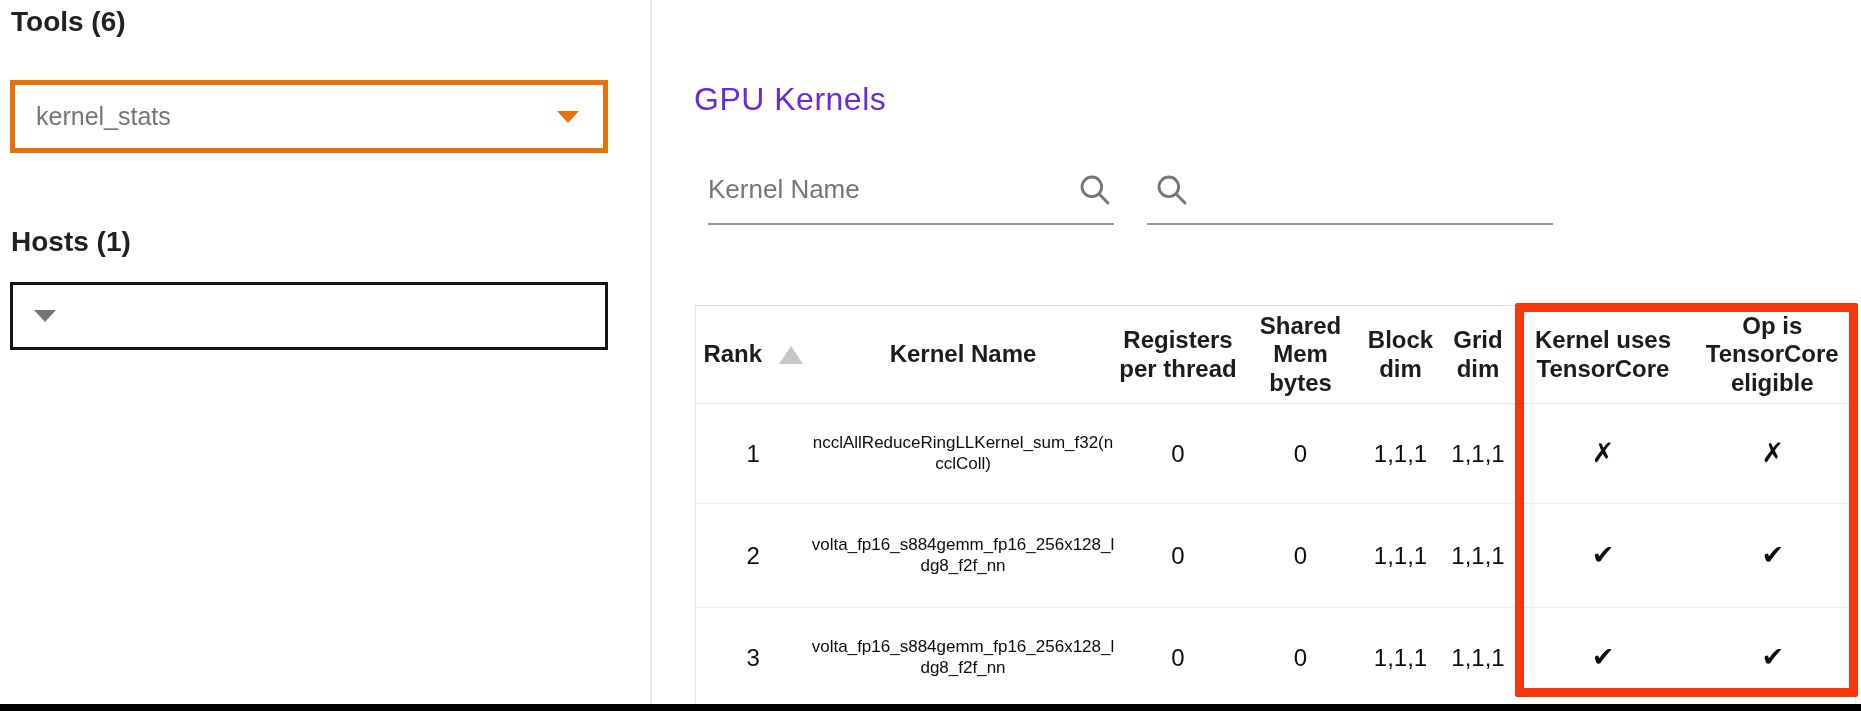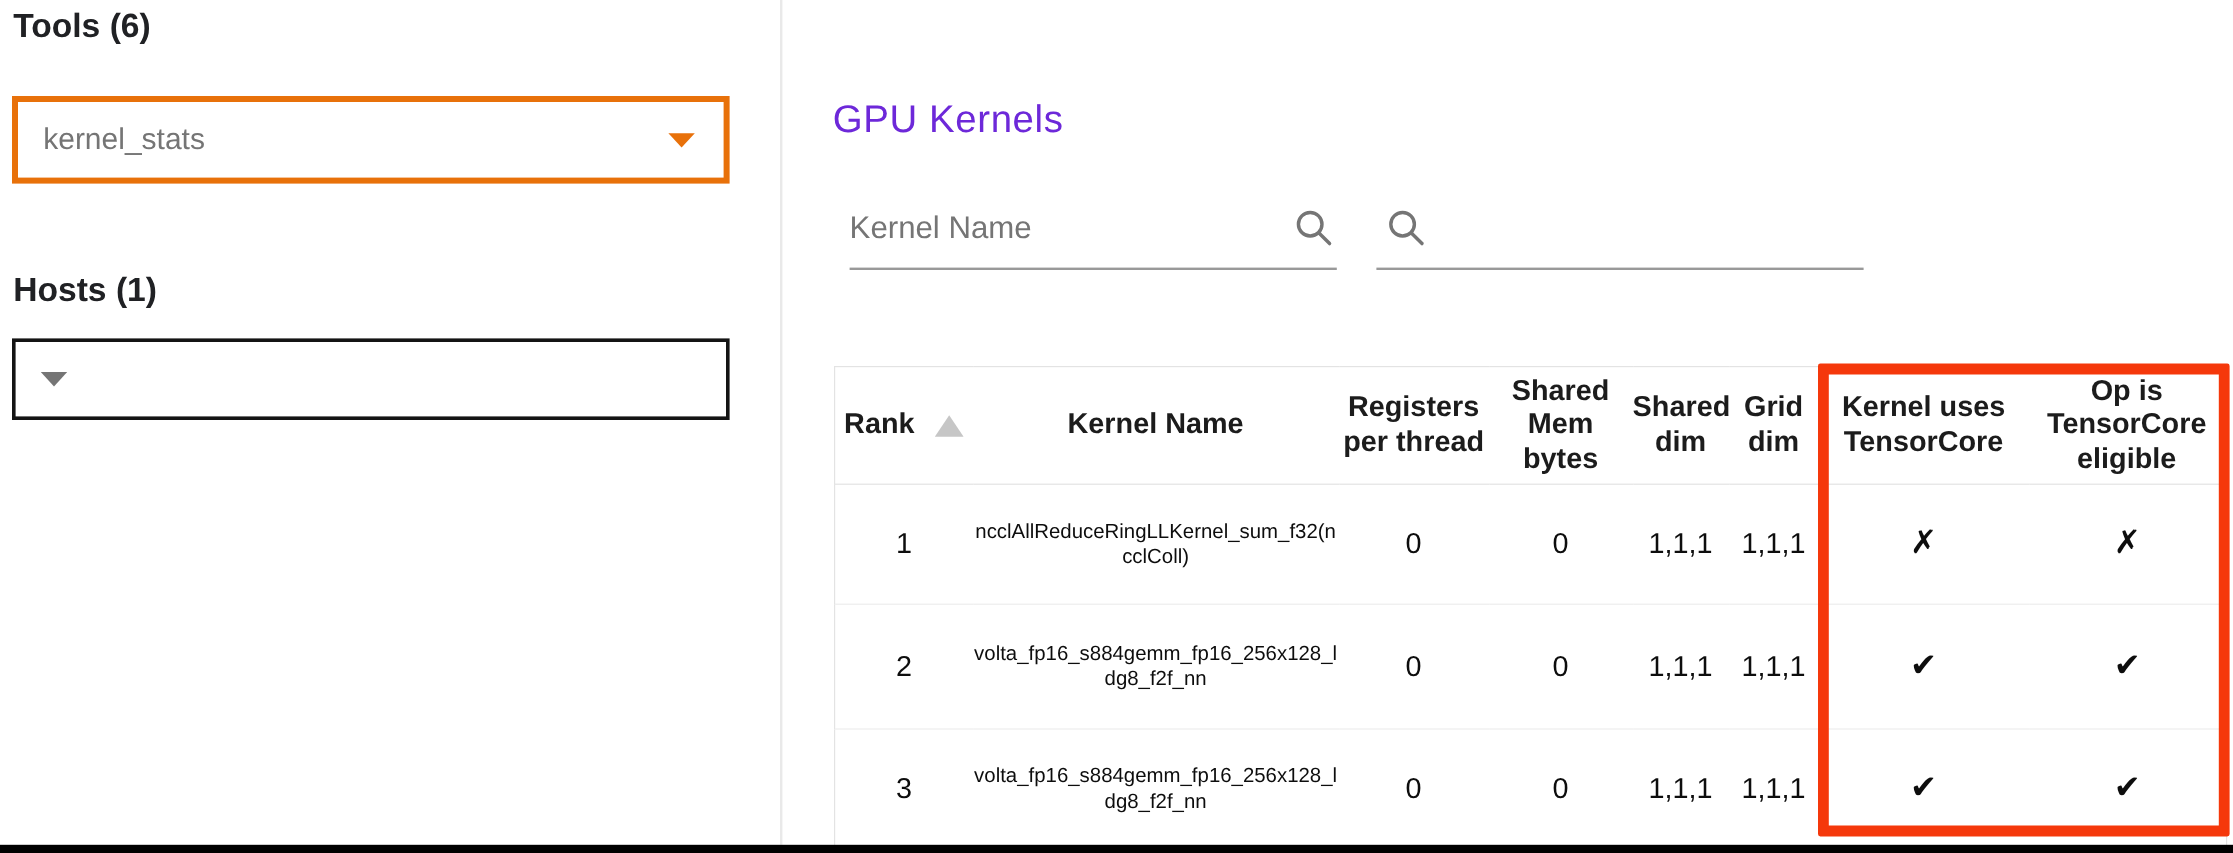--- a/index.html
+++ b/index.html
@@ -145,21 +145,21 @@
     <tr>
       <th>
         <span class="th-rank-wrap">
           <span>Rank</span>
           <span class="sort-asc-icon"></span>
         </span>
       </th>
       <th>Kernel Name</th>
       <th>Registers per thread</th>
       <th>Shared Mem bytes</th>
-      <th>Shared dim</th>
+      <th>Block dim</th>
       <th>Grid dim</th>
       <th>Kernel uses TensorCore</th>
       <th>Op is TensorCore eligible</th>
     </tr>
   </thead>
   <tbody>
     <tr>
       <td>1</td>
       <td class="kernel-name">ncclAllReduceRingLLKernel_sum_f32(ncclColl)</td>
       <td>0</td>

